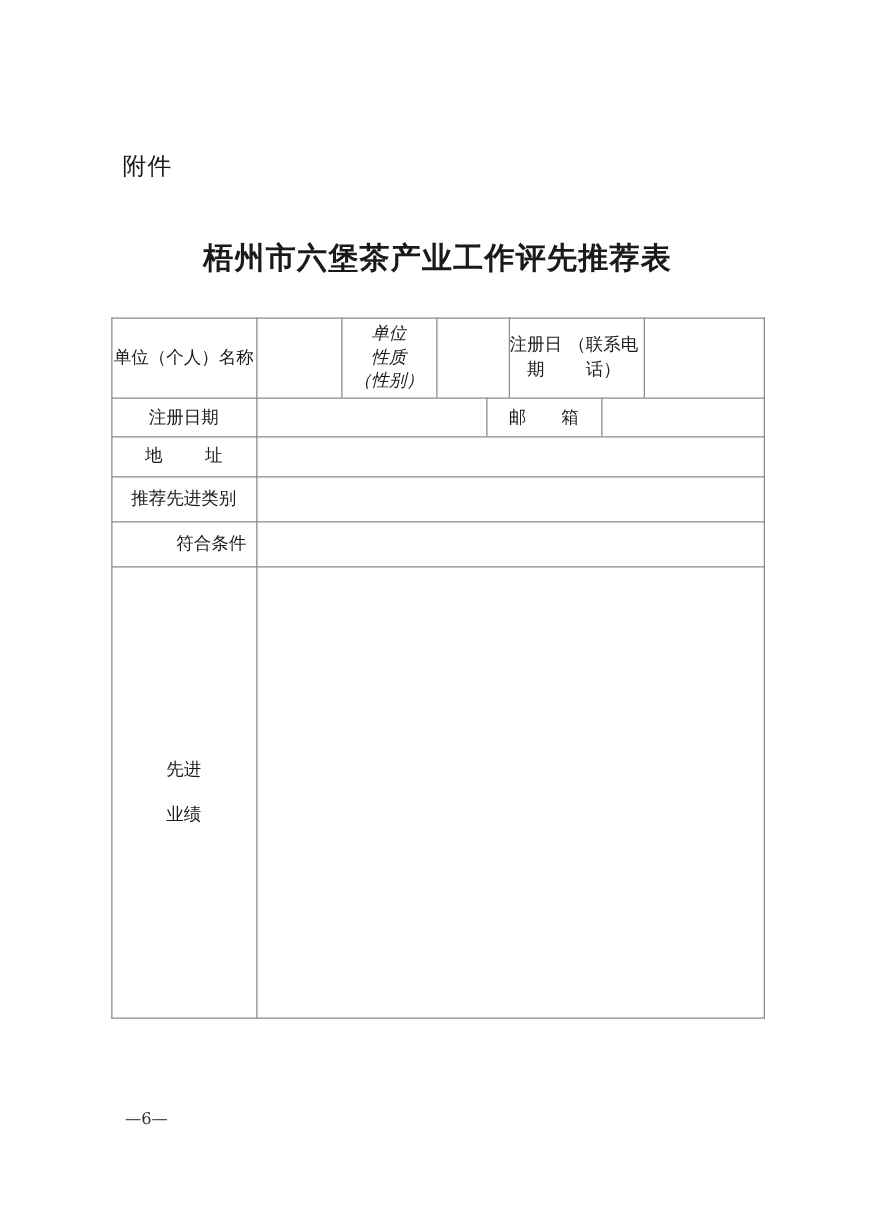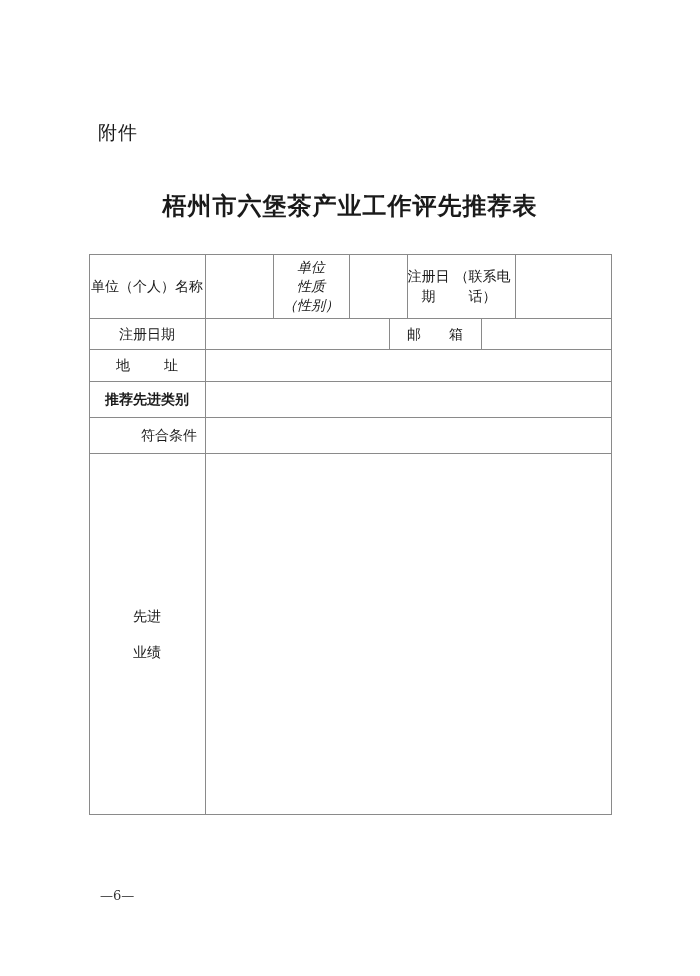--- a/index.html
+++ b/index.html
@@ -72,21 +72,21 @@
   <div class="cell" style="left:482px;top:319px;width:129px;height:30px;"></div>
 
   <div class="cell" style="left:89px;top:349px;width:116px;height:32px;">
     <div class="spread" style="width:62px;">
       <span>地</span>
       <span>址</span>
     </div>
   </div>
   <div class="cell" style="left:206px;top:350px;width:405px;height:31px;"></div>
 
-  <div class="cell" style="left:89px;top:381px;width:116px;height:36px;font-weight:bold;">推荐先进类别</div>
+  <div class="cell" style="left:89px;top:381px;width:116px;height:36px;">推荐先进类别</div>
   <div class="cell" style="left:206px;top:382px;width:405px;height:35px;"></div>
 
   <div class="cell" style="left:89px;top:417px;width:116px;height:36px;padding-left:44px;">符合条件</div>
   <div class="cell" style="left:206px;top:418px;width:405px;height:35px;"></div>
 
   <div class="cell" style="left:89px;top:453px;width:116px;height:361px;flex-direction:column;line-height:36px;">
     <span>先进</span>
     <span>业绩</span>
   </div>
   <div class="cell" style="left:206px;top:454px;width:405px;height:360px;"></div>

